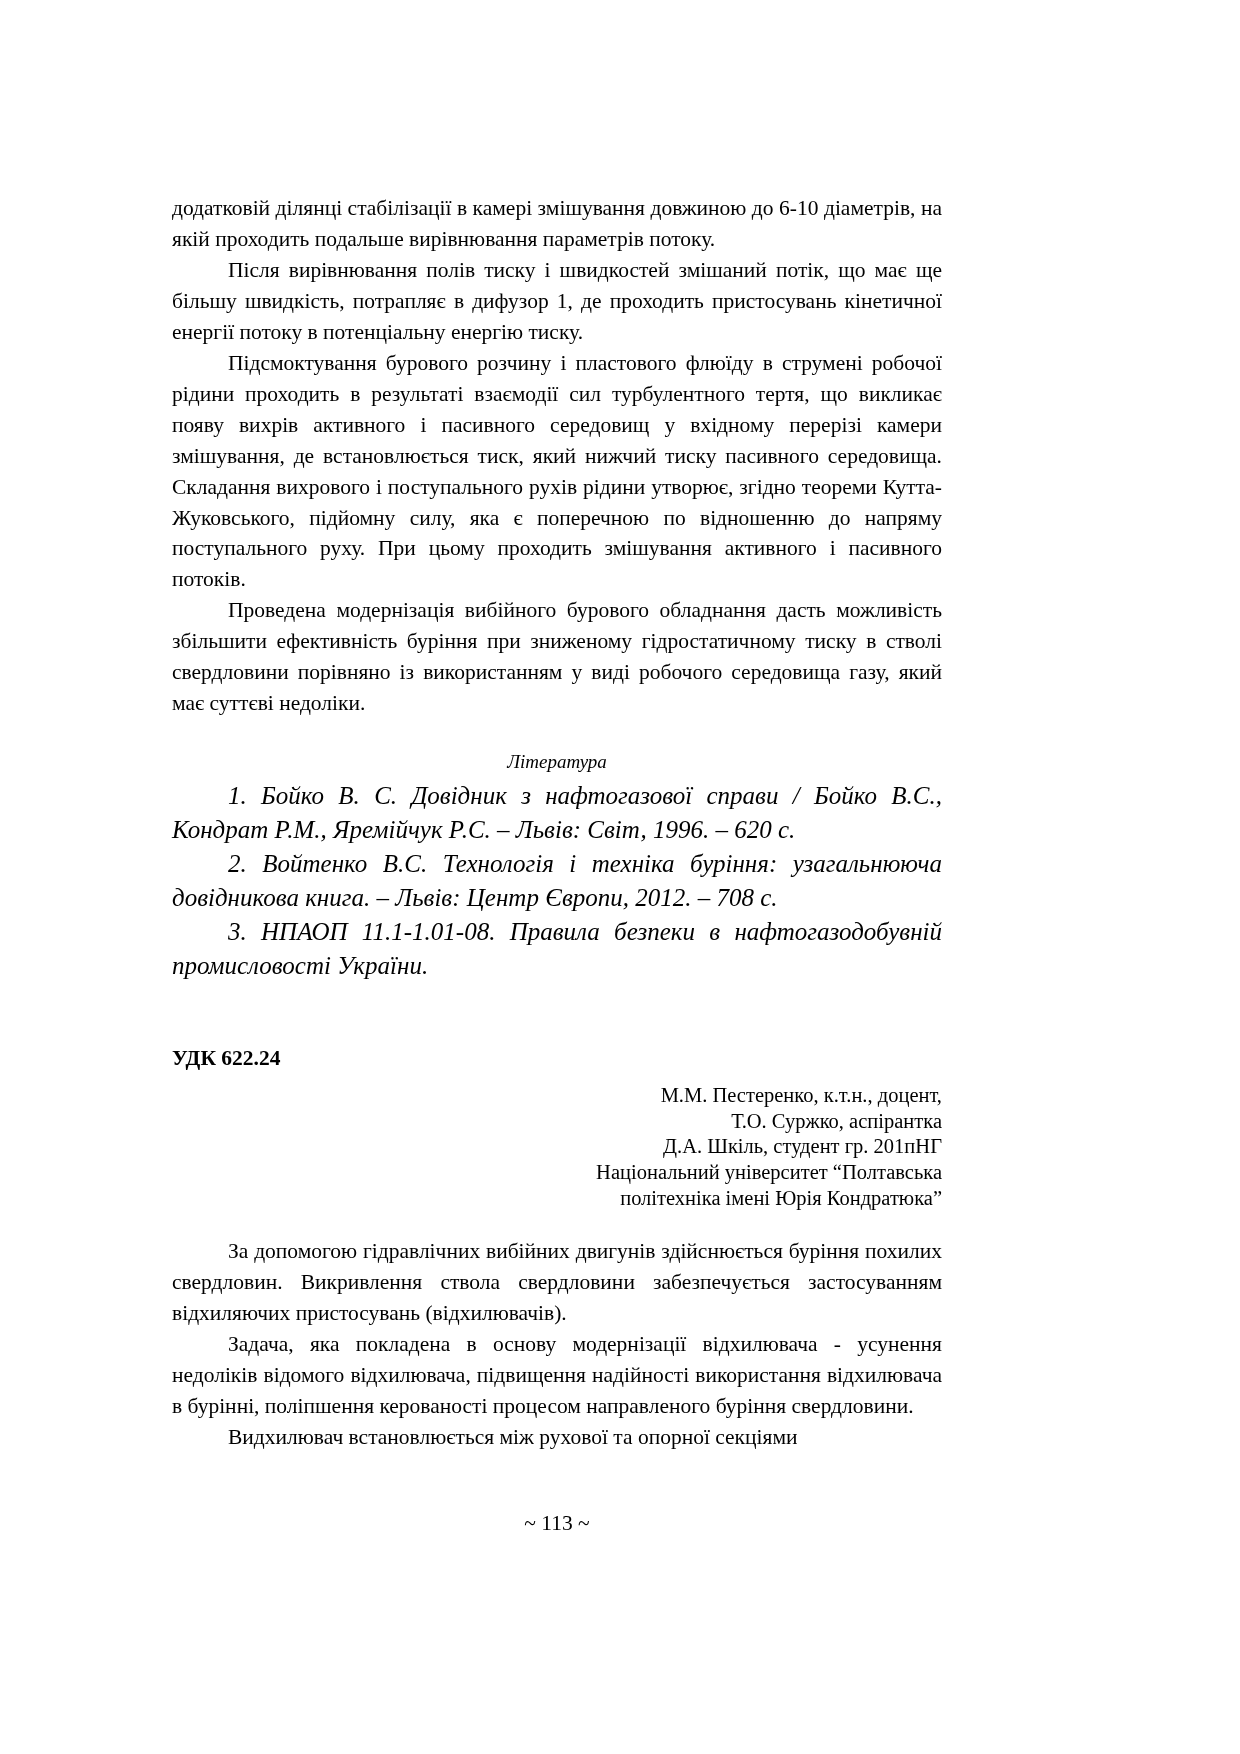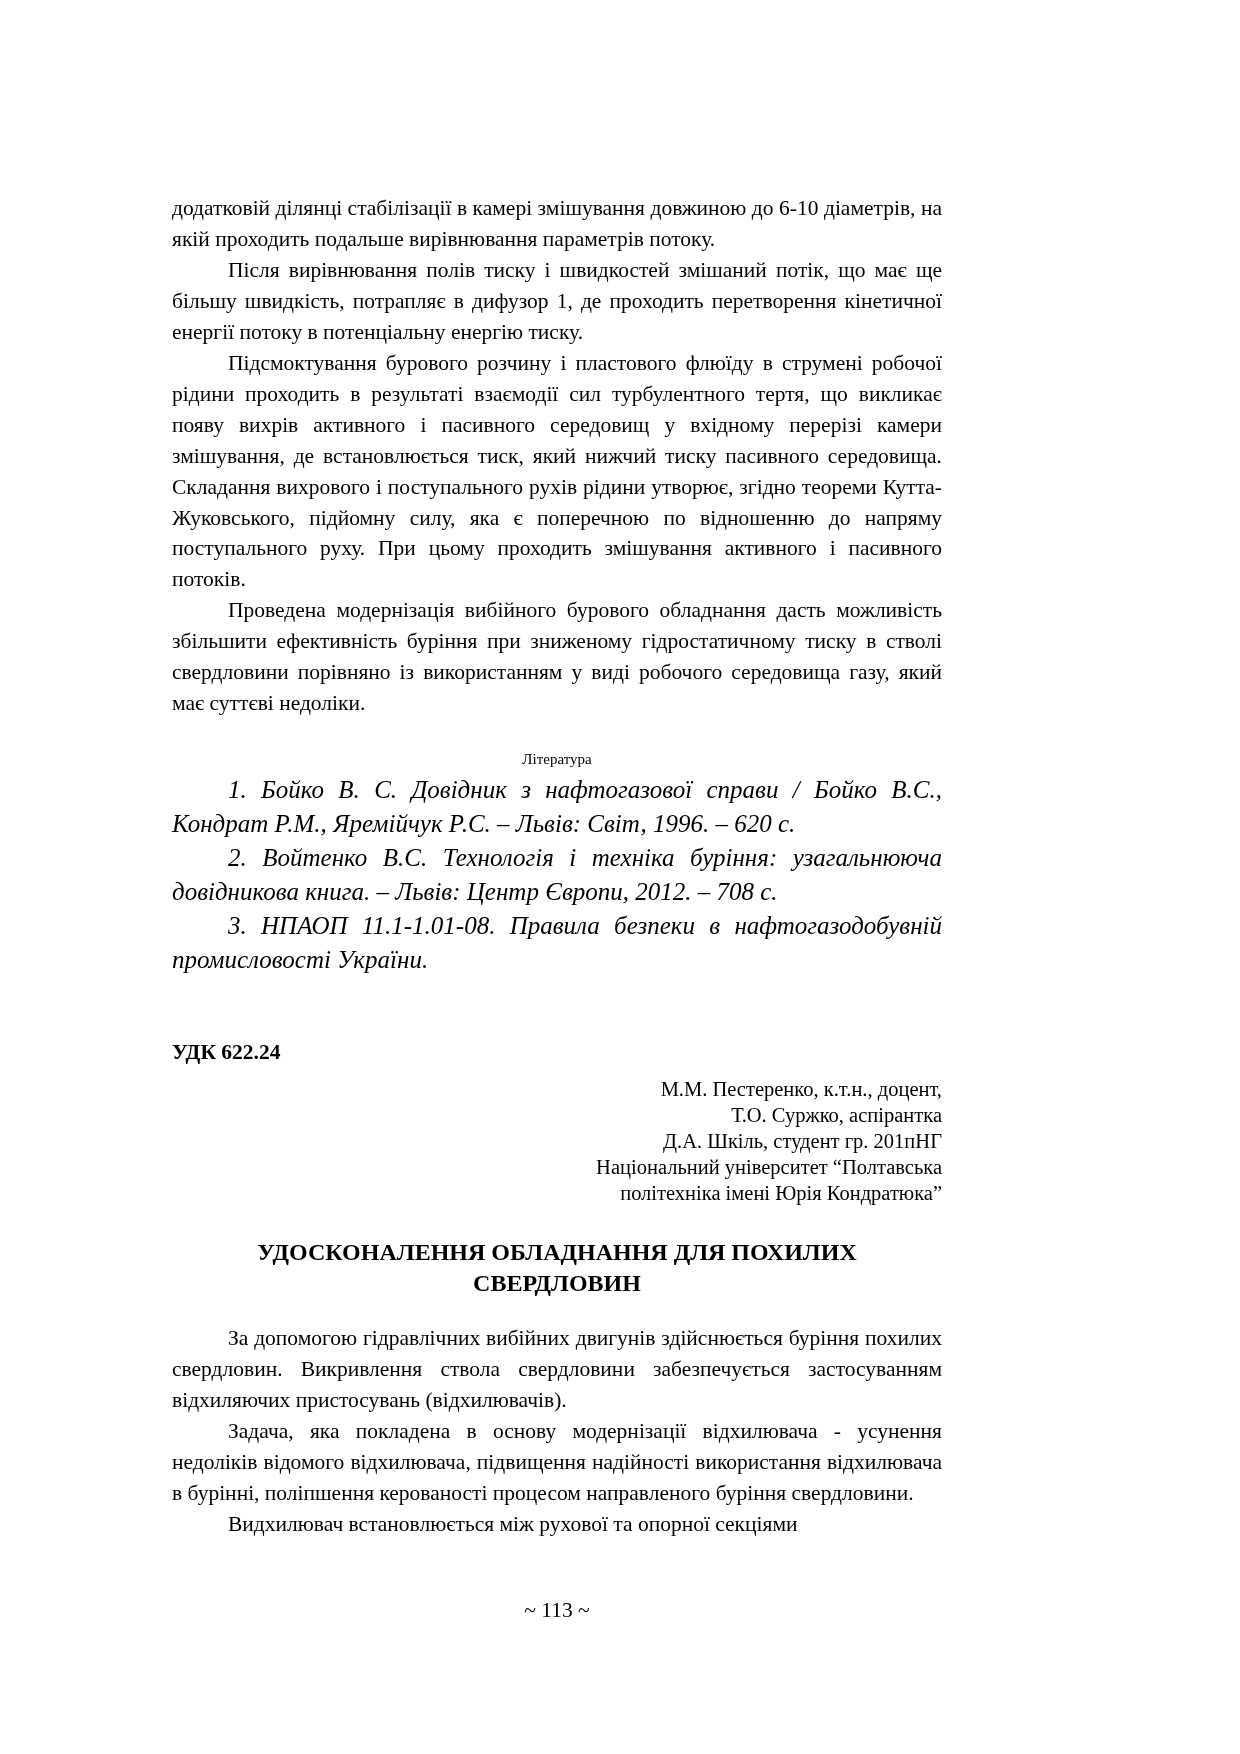--- a/index.html
+++ b/index.html
@@ -25,21 +25,22 @@
     text-align: justify;
   }
   .body-text p.indent {
     text-indent: 56px;
   }
   .literature {
     margin-top: 30px;
   }
   .literature-heading {
     text-align: center;
-    font-size: 15px;
+    font-style: italic;
+    font-size: 19px;
     line-height: 1.35;
     margin: 12px 0 4px 0;
   }
   .literature-item {
     margin: 0;
     font-style: italic;
     font-size: 25px;
     line-height: 1.36;
     text-align: justify;
     text-indent: 56px;
@@ -76,21 +77,21 @@
     font-size: 21.5px;
   }
 </style>
 </head>
 <body>
 
 <div class="page">
 
   <div class="body-text">
     <p>додатковій ділянці стабілізації в камері змішування довжиною до 6-10 діаметрів, на якій проходить подальше вирівнювання параметрів потоку.</p>
-    <p class="indent">Після вирівнювання полів тиску і швидкостей змішаний потік, що має ще більшу швидкість, потрапляє в дифузор 1, де проходить перетворення кінетичної енергії потоку в потенціальну енергію тиску.</p>
+    <p class="indent">Після вирівнювання полів тиску і швидкостей змішаний потік, що має ще більшу швидкість, потрапляє в дифузор 1, де проходить пристосувань кінетичної енергії потоку в потенціальну енергію тиску.</p>
     <p class="indent">Підсмоктування бурового розчину і пластового флюїду в струмені робочої рідини проходить в результаті взаємодії сил турбулентного тертя, що викликає появу вихрів активного і пасивного середовищ у вхідному перерізі камери змішування, де встановлюється тиск, який нижчий тиску пасивного середовища. Складання вихрового і поступального рухів рідини утворює, згідно теореми Кутта-Жуковського, підйомну силу, яка є поперечною по відношенню до напряму поступального руху. При цьому проходить змішування активного і пасивного потоків.</p>
     <p class="indent">Проведена модернізація вибійного бурового обладнання дасть можливість збільшити ефективність буріння при зниженому гідростатичному тиску в стволі свердловини порівняно із використанням у виді робочого середовища газу, який має суттєві недоліки.</p>
   </div>
 
   <div class="literature">
     <p class="literature-heading">Література</p>
     <p class="literature-item">1. Бойко В. С. Довідник з нафтогазової справи / Бойко В.С., Кондрат Р.М., Яремійчук Р.С. – Львів: Світ, 1996. – 620 с.</p>
     <p class="literature-item">2. Войтенко В.С. Технологія і техніка буріння: узагальнююча довідникова книга. – Львів: Центр Європи, 2012. – 708 с.</p>
     <p class="literature-item">3. НПАОП 11.1-1.01-08. Правила безпеки в нафтогазодобувній промисловості України.</p>
   </div>
@@ -98,21 +99,20 @@
   <div class="udk">УДК 622.24</div>
 
   <div class="authors">
     <div>М.М. Пестеренко, к.т.н., доцент,</div>
     <div>Т.О. Суржко, аспірантка</div>
     <div>Д.А. Шкіль, студент гр. 201пНГ</div>
     <div>Національний університет “Полтавська</div>
     <div>політехніка імені Юрія Кондратюка”</div>
   </div>
 
-  <div class="article-title">УДОСКОНАЛЕННЯ ОБЛАДНАННЯ ДЛЯ ПОХИЛИХ СВЕРДЛОВИН</div>
 
   <div class="body-text article-body">
     <p class="indent">За допомогою гідравлічних вибійних двигунів здійснюється буріння похилих свердловин. Викривлення ствола свердловини забезпечується застосуванням відхиляючих пристосувань (відхилювачів).</p>
     <p class="indent">Задача, яка покладена в основу модернізації відхилювача - усунення недоліків відомого відхилювача, підвищення надійності використання відхилювача в бурінні, поліпшення керованості процесом направленого буріння свердловини.</p>
     <p class="indent">Видхилювач встановлюється між рухової та опорної секціями</p>
   </div>
 
   <div class="page-number">~ 113 ~</div>
 
 </div>

